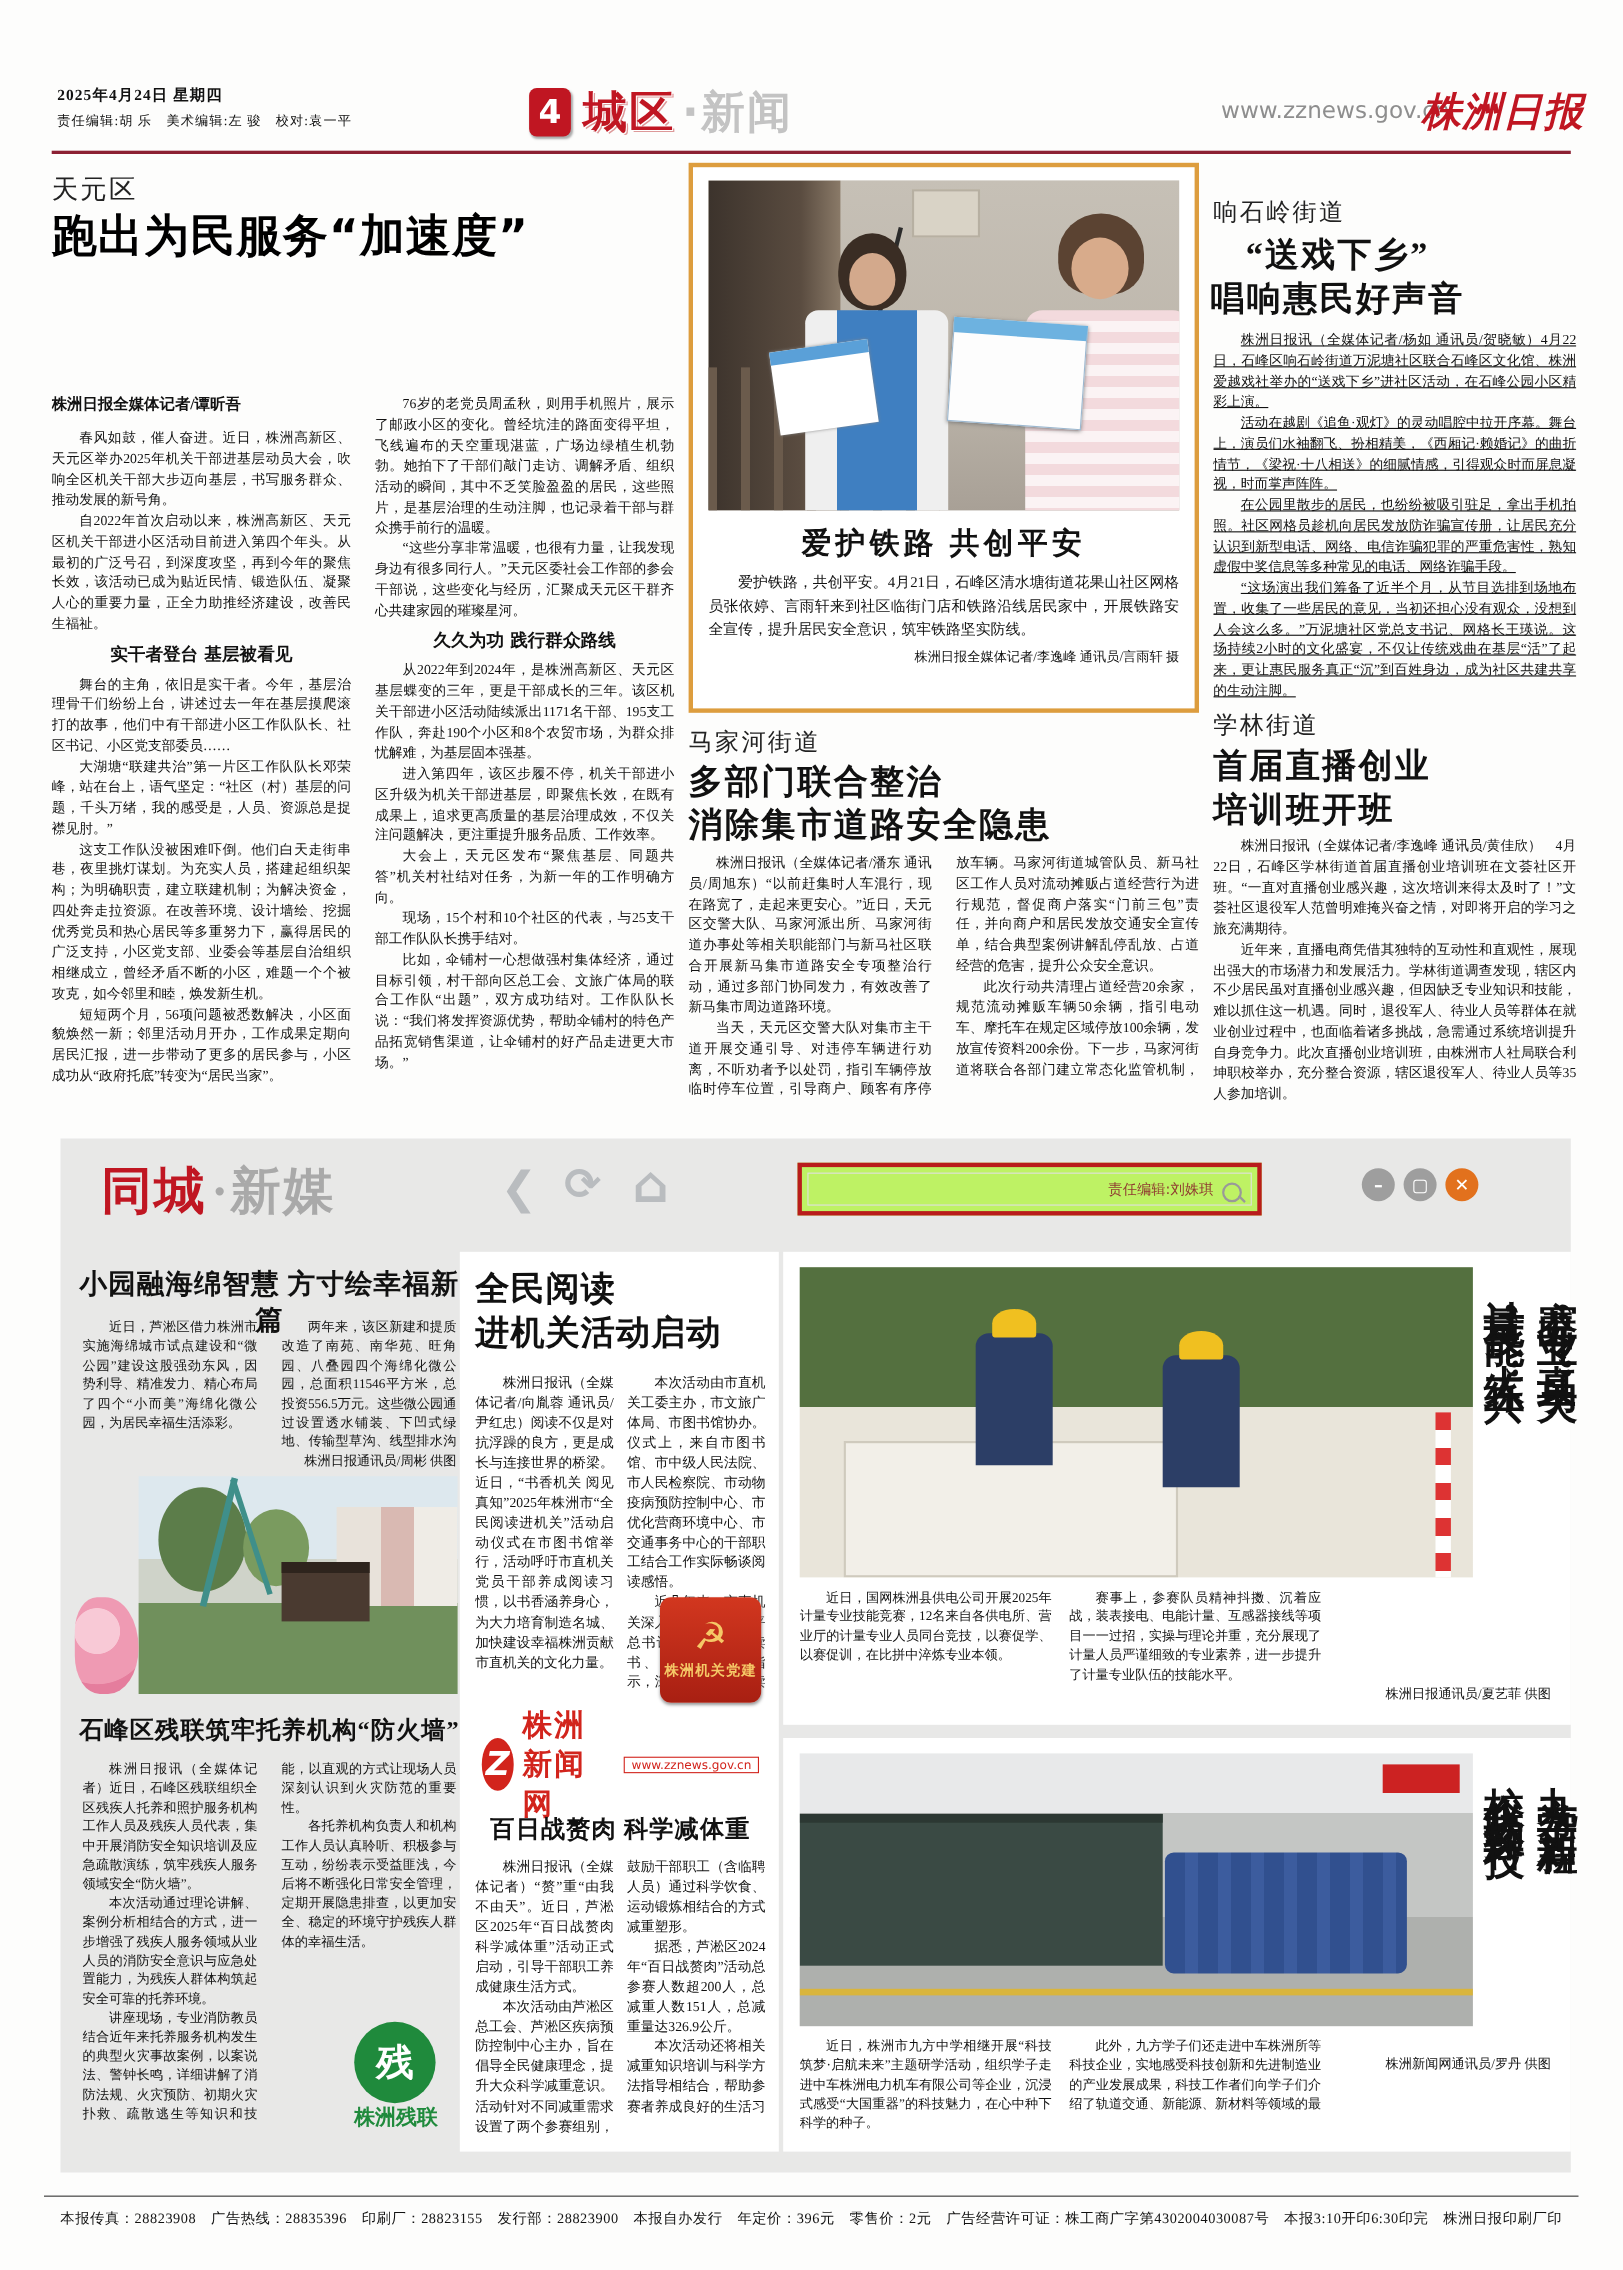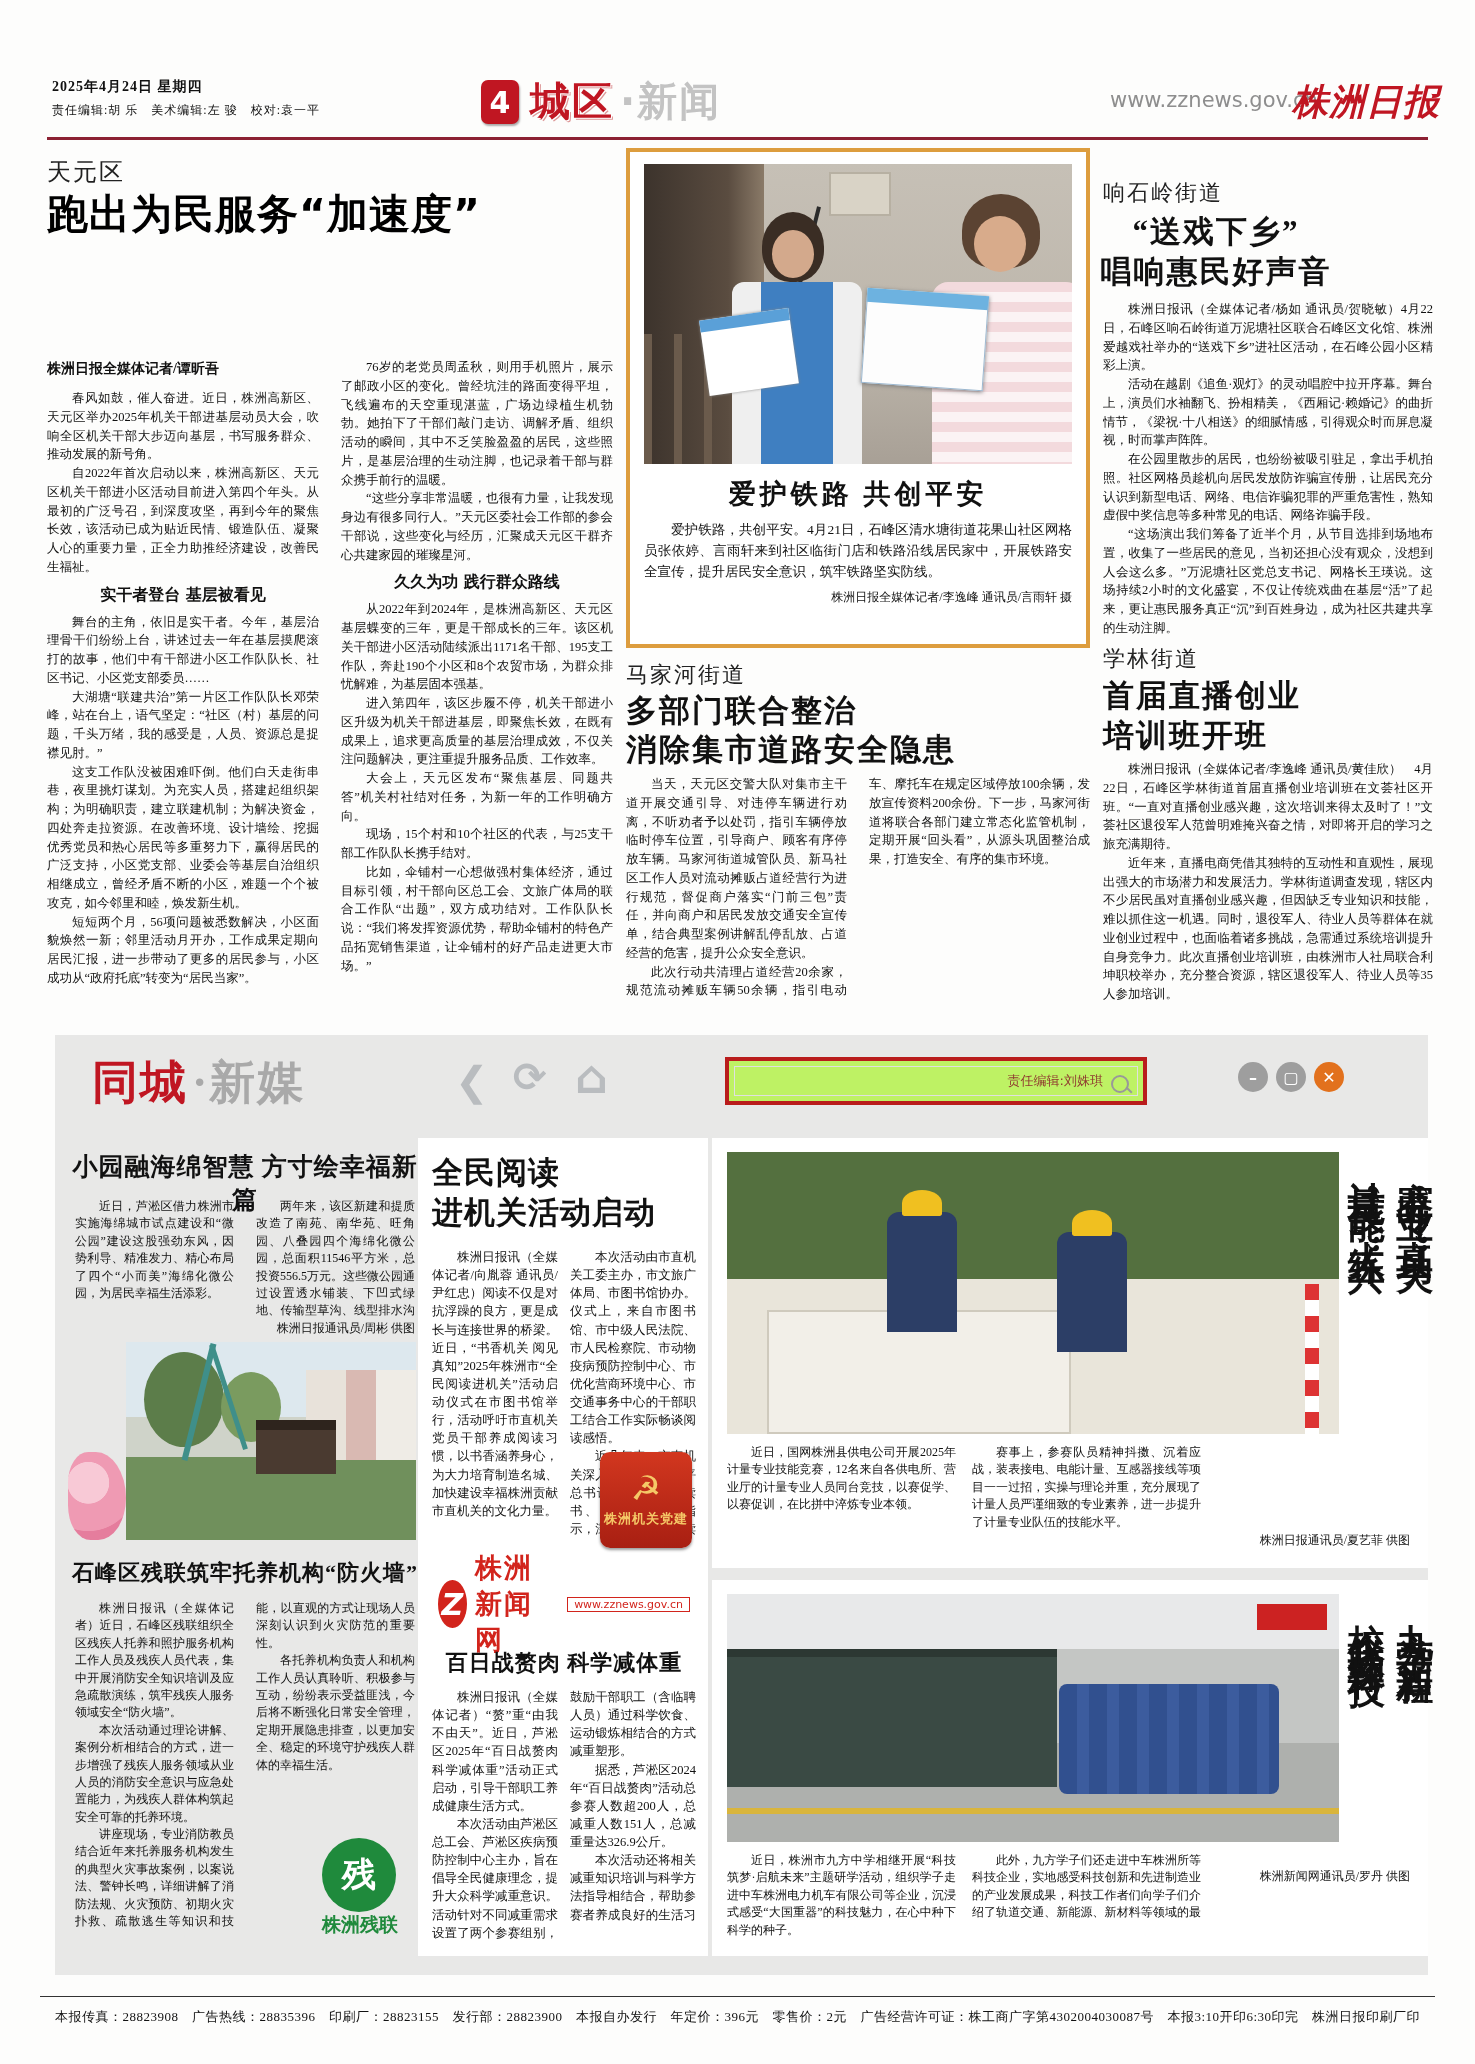--- a/index.html
+++ b/index.html
@@ -62,21 +62,21 @@
   .p1-leafA{position:absolute;left:220px;top:128px;width:120px;height:80px;background:#fdfdfd;
      border:1px solid #9bb7cf;border-top:14px solid #6db2e0;transform:rotate(4deg);box-shadow:0 1px 4px #777;}
   .pbox-title{text-align:center;font-size:27px;font-weight:900;margin-top:12px;letter-spacing:4px;}
   .pbox-cap{font-size:13.5px;line-height:1.55;margin-top:8px;}
   
   .a2-head{left:626px;top:692px;width:464px;font-size:31px;font-weight:900;line-height:1.25;
      letter-spacing:2px;}
   .a2-body{left:626px;top:775px;width:464px;height:232px;}
   
   .a3-head{left:1051px;top:212px;width:330px;font-size:31px;font-weight:700;line-height:1.3;letter-spacing:2px;text-align:center;}
-  .a3-body{left:1103px;top:300px;width:330px;height:340px;}
+  .a3-body{left:1103px;top:300px;width:330px;height:340px;text-decoration:underline;}
   .a4-head{left:1103px;top:676px;width:330px;font-size:31px;font-weight:900;line-height:1.3;letter-spacing:2px;}
   .a4-body{left:1103px;top:760px;width:330px;height:246px;}
   
   .tc-bg{left:55px;top:1035px;width:1373px;height:940px;background:#e8e8e7;}
   .tc-title-red{left:92px;top:1052px;font-size:46px;font-weight:900;color:#c01622;letter-spacing:2px;}
   .tc-title-gray{left:192px;top:1052px;font-size:46px;font-weight:700;color:#a9a9a9;letter-spacing:2px;}
   .tc-icon{font-family:"DejaVu Sans",sans-serif;color:#b9bcbf;font-size:40px;font-weight:bold;}
   .searchwrap{left:725px;top:1057px;width:422px;height:48px;background:#bef264;border:4px solid #b91c1c;
      padding:5px;box-sizing:border-box;}
   .searchfield{width:100%;height:100%;border:1px solid #e0e0e0;display:flex;align-items:center;
@@ -220,20 +220,21 @@
   <p class="pbox-cap jt">爱护铁路，共创平安。4月21日，石峰区清水塘街道花果山社区网格员张依婷、言雨轩来到社区临街门店和铁路沿线居民家中，开展铁路安全宣传，提升居民安全意识，筑牢铁路坚实防线。</p>
   <div class="credit" style="margin-top:6px;">株洲日报全媒体记者/李逸峰 通讯员/言雨轩 摄</div>
 </div>
 
 <div class="abs kicker" style="left:626px;top:660px;font-size:22px;">马家河街道</div>
 <div class="abs a2-head">
   <div>多部门联合整治</div>
   <div>消除集市道路安全隐患</div>
 </div>
 <div class="abs a2-body cols2 bodytxt jt">
+  <p>株洲日报讯（全媒体记者/潘东 通讯员/周旭东）“以前赶集时人车混行，现在路宽了，走起来更安心。”近日，天元区交警大队、马家河派出所、马家河街道办事处等相关职能部门与新马社区联合开展新马集市道路安全专项整治行动，通过多部门协同发力，有效改善了新马集市周边道路环境。</p>
   <p>当天，天元区交警大队对集市主干道开展交通引导、对违停车辆进行劝离，不听劝者予以处罚，指引车辆停放临时停车位置，引导商户、顾客有序停放车辆。马家河街道城管队员、新马社区工作人员对流动摊贩占道经营行为进行规范，督促商户落实“门前三包”责任，并向商户和居民发放交通安全宣传单，结合典型案例讲解乱停乱放、占道经营的危害，提升公众安全意识。</p>
   <p>此次行动共清理占道经营20余家，规范流动摊贩车辆50余辆，指引电动车、摩托车在规定区域停放100余辆，发放宣传资料200余份。下一步，马家河街道将联合各部门建立常态化监管机制，定期开展“回头看”，从源头巩固整治成果，打造安全、有序的集市环境。</p>
 </div>
 
 <div class="abs kicker" style="left:1103px;top:178px;font-size:22px;">响石岭街道</div>
 <div class="abs a3-head">
   <div>“送戏下乡”</div>
   <div>唱响惠民好声音</div>
 </div>
 <div class="abs a3-body bodytxt jt" style="overflow:hidden;">

